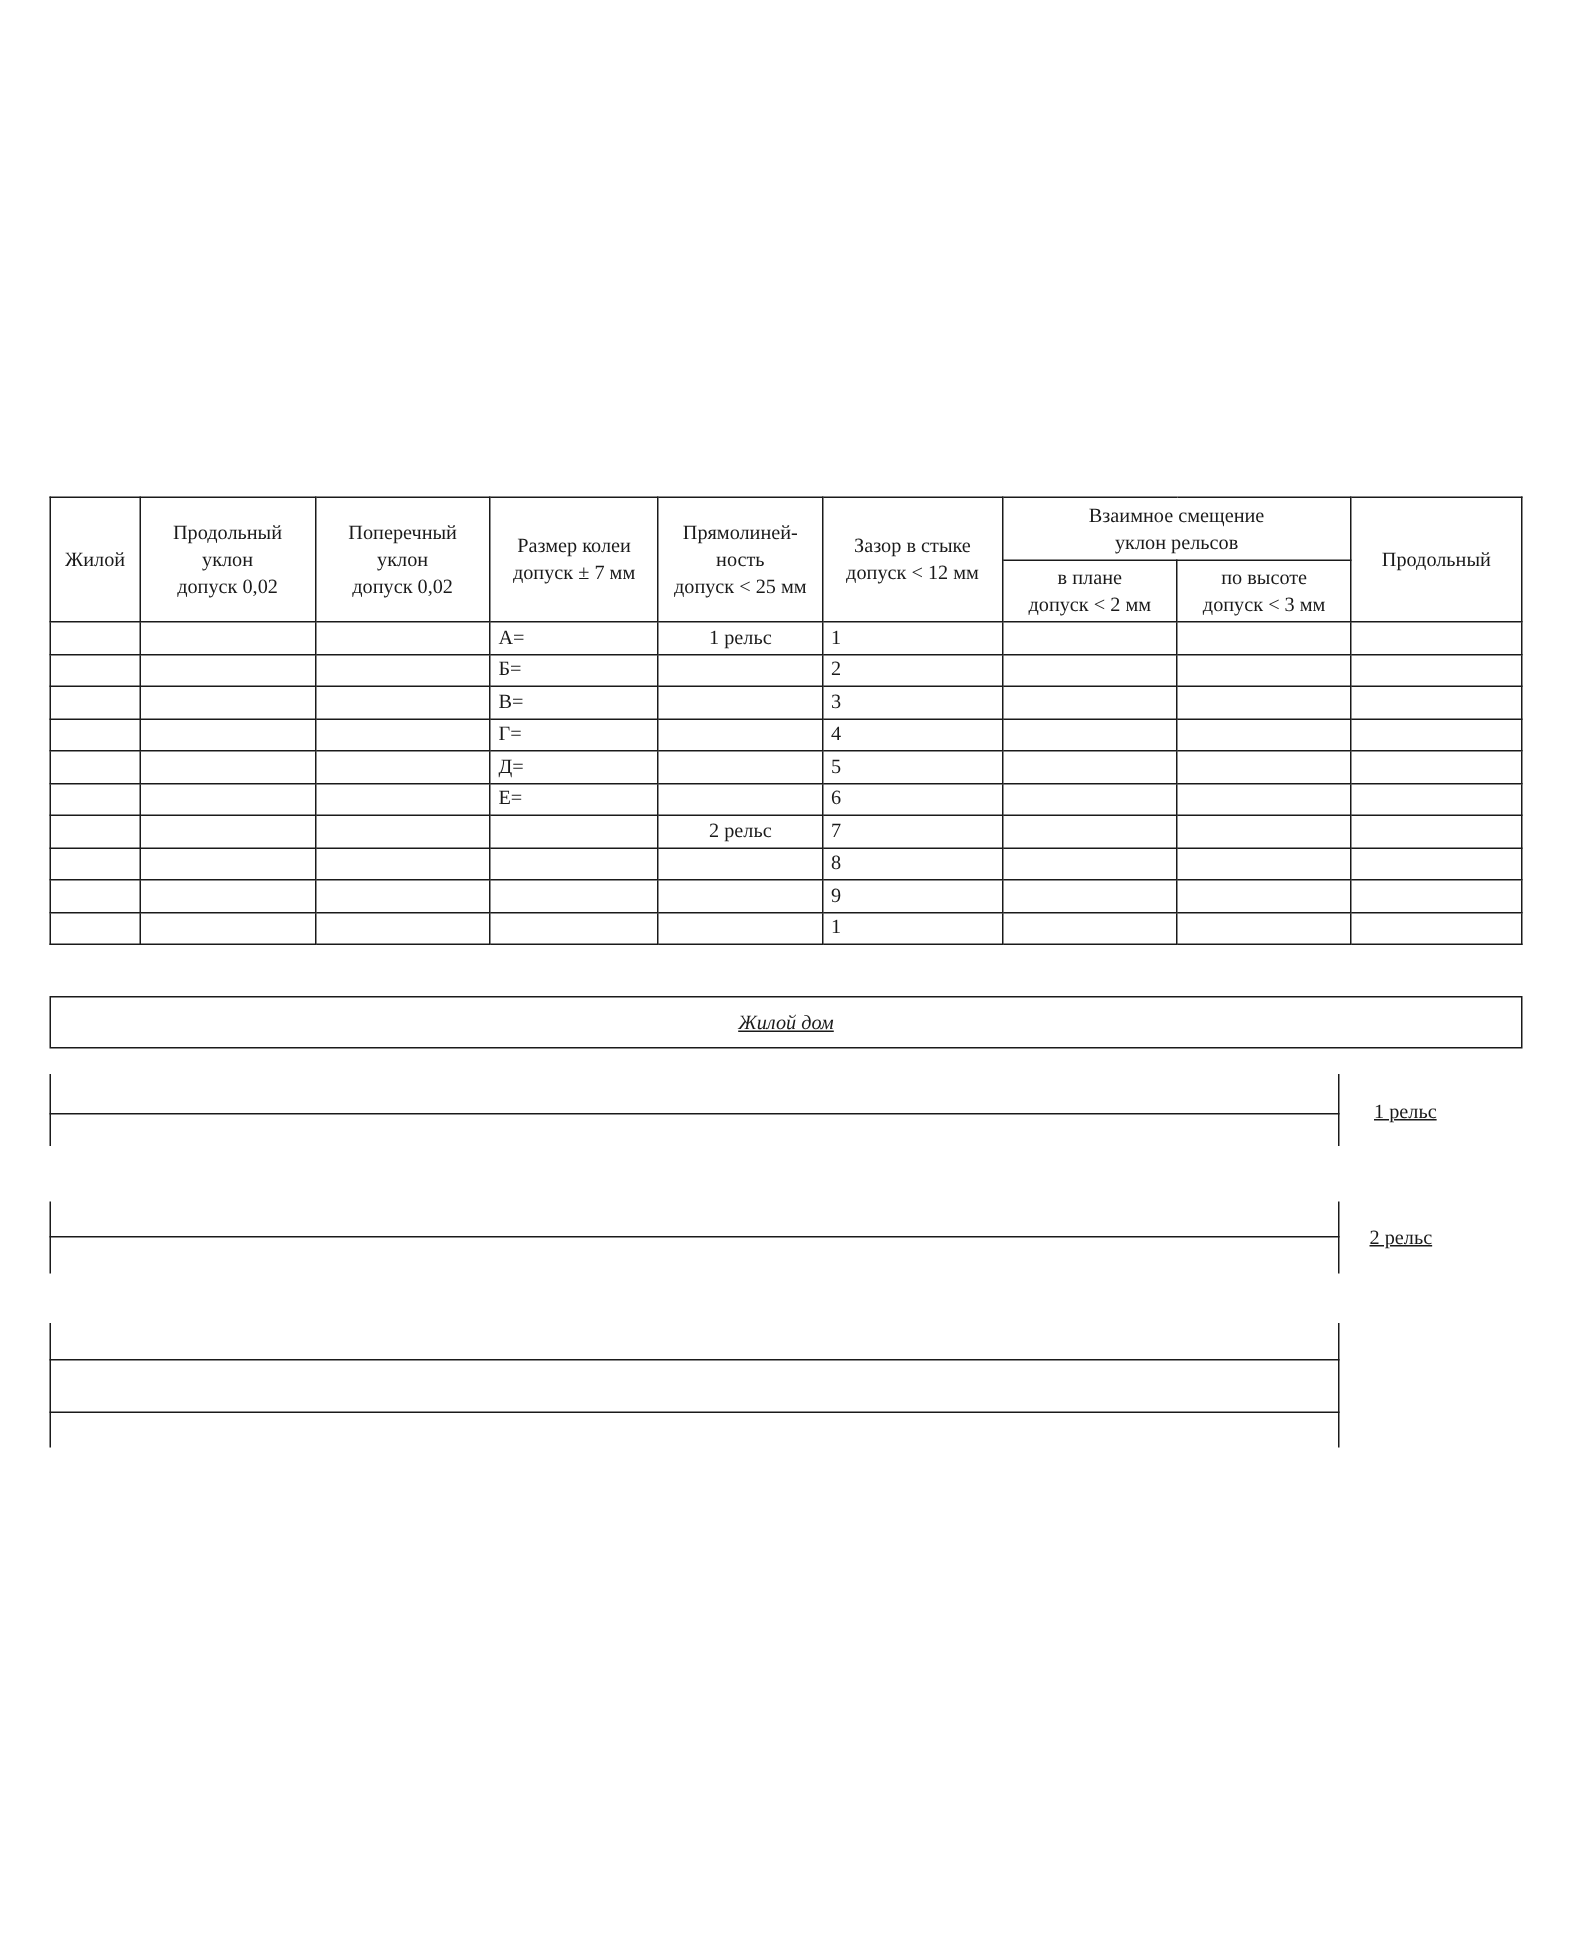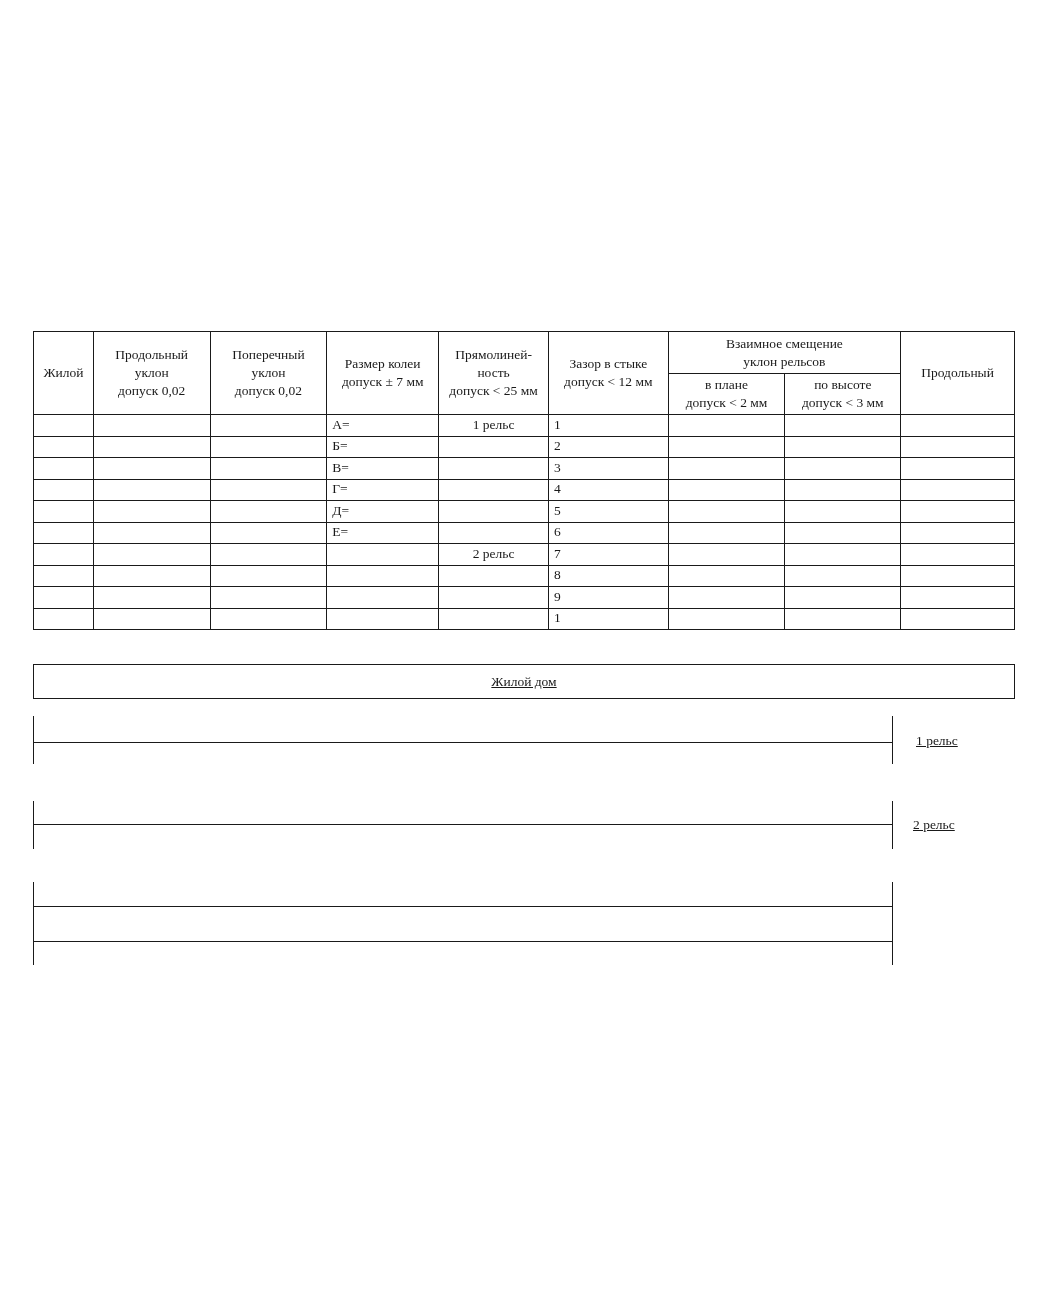--- a/index.html
+++ b/index.html
@@ -51,21 +51,21 @@
   col.c-note   { width: 11.6%; }
 
   
   .building-box {
     position:absolute; left:33px; top:664px; width:982px; height:35px;
     box-sizing: border-box;
     border: 1px solid #1a1a1a;
     display:flex; align-items:center; justify-content:center;
     font-size: 13.5px;
   }
-  .u { text-decoration: underline; }
+  .u { text-decoration: underline; font-style: italic; }
 
   
   .rail { position:absolute; left:33px; width:860px; }
   .rail .bar { position:absolute; top:0; bottom:0; width:0; border-left:1px solid #1a1a1a; }
   .rail .bar.left  { left:0; }
   .rail .bar.right { right:0; }
   .rail .hline { position:absolute; left:0; right:0; height:0; border-top:1px solid #1a1a1a; }
 
   .rail1 { top:716px; height:48px; }
   .rail1 .hline { top:26px; }

